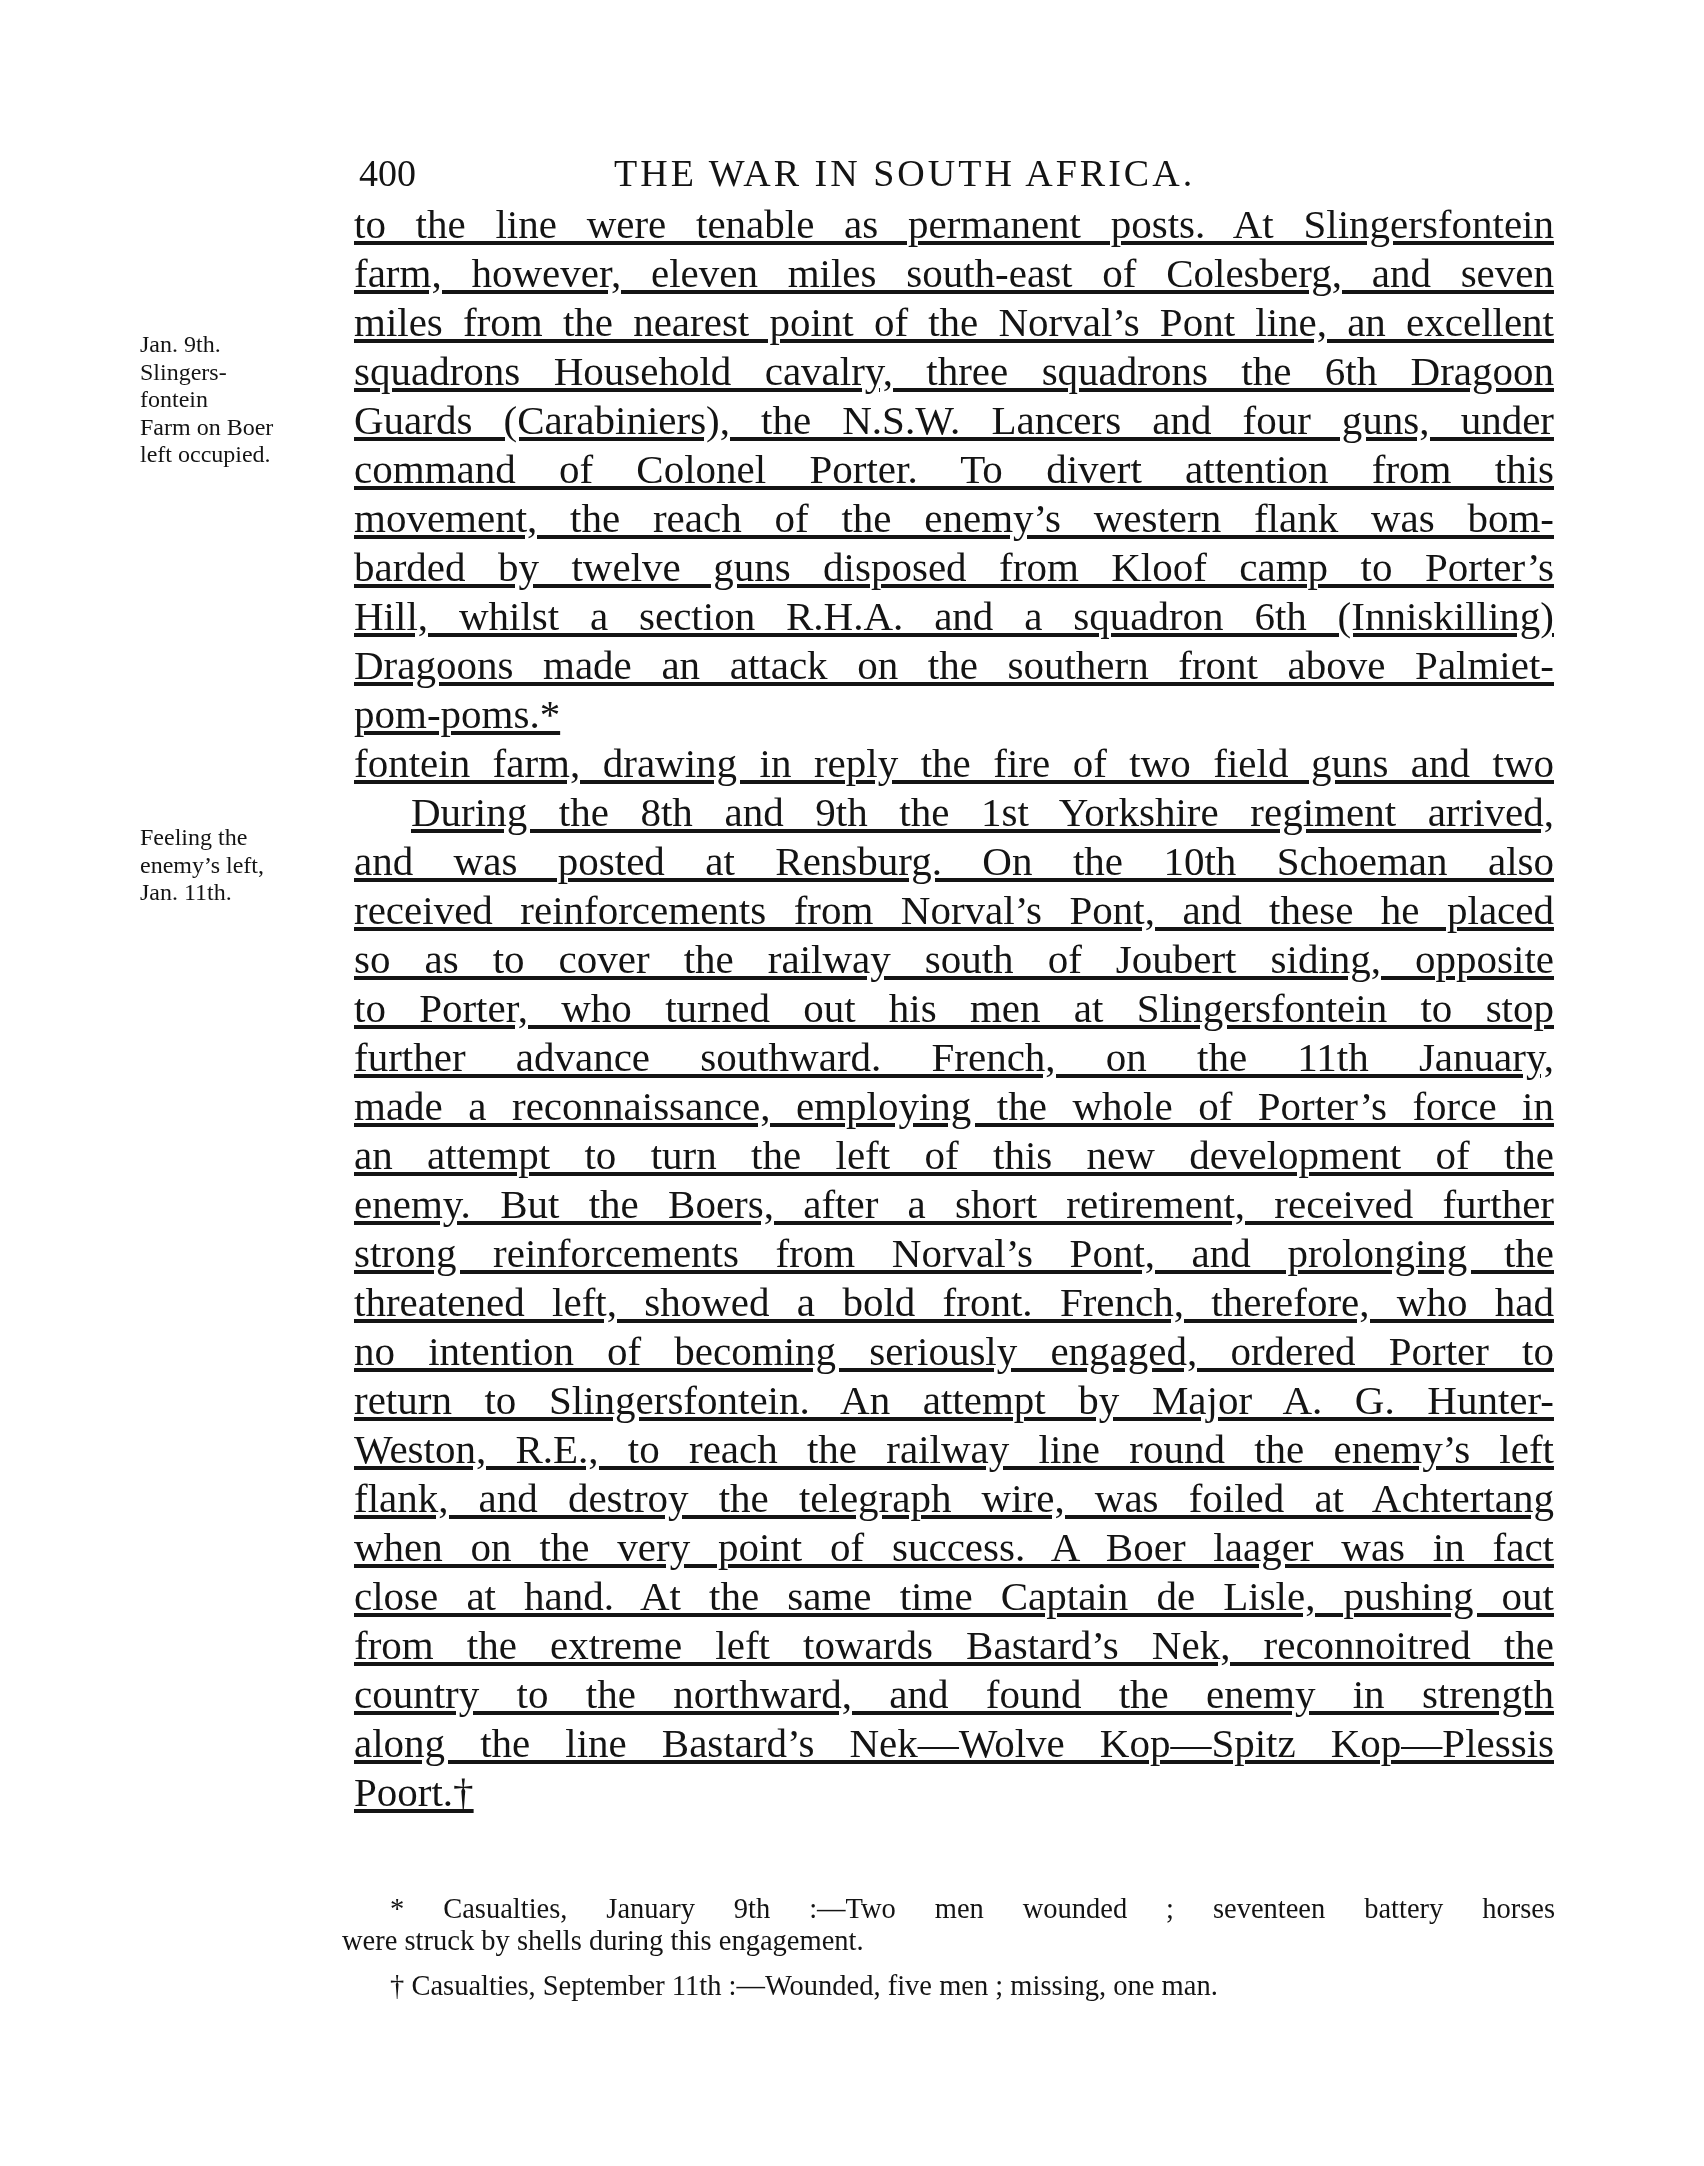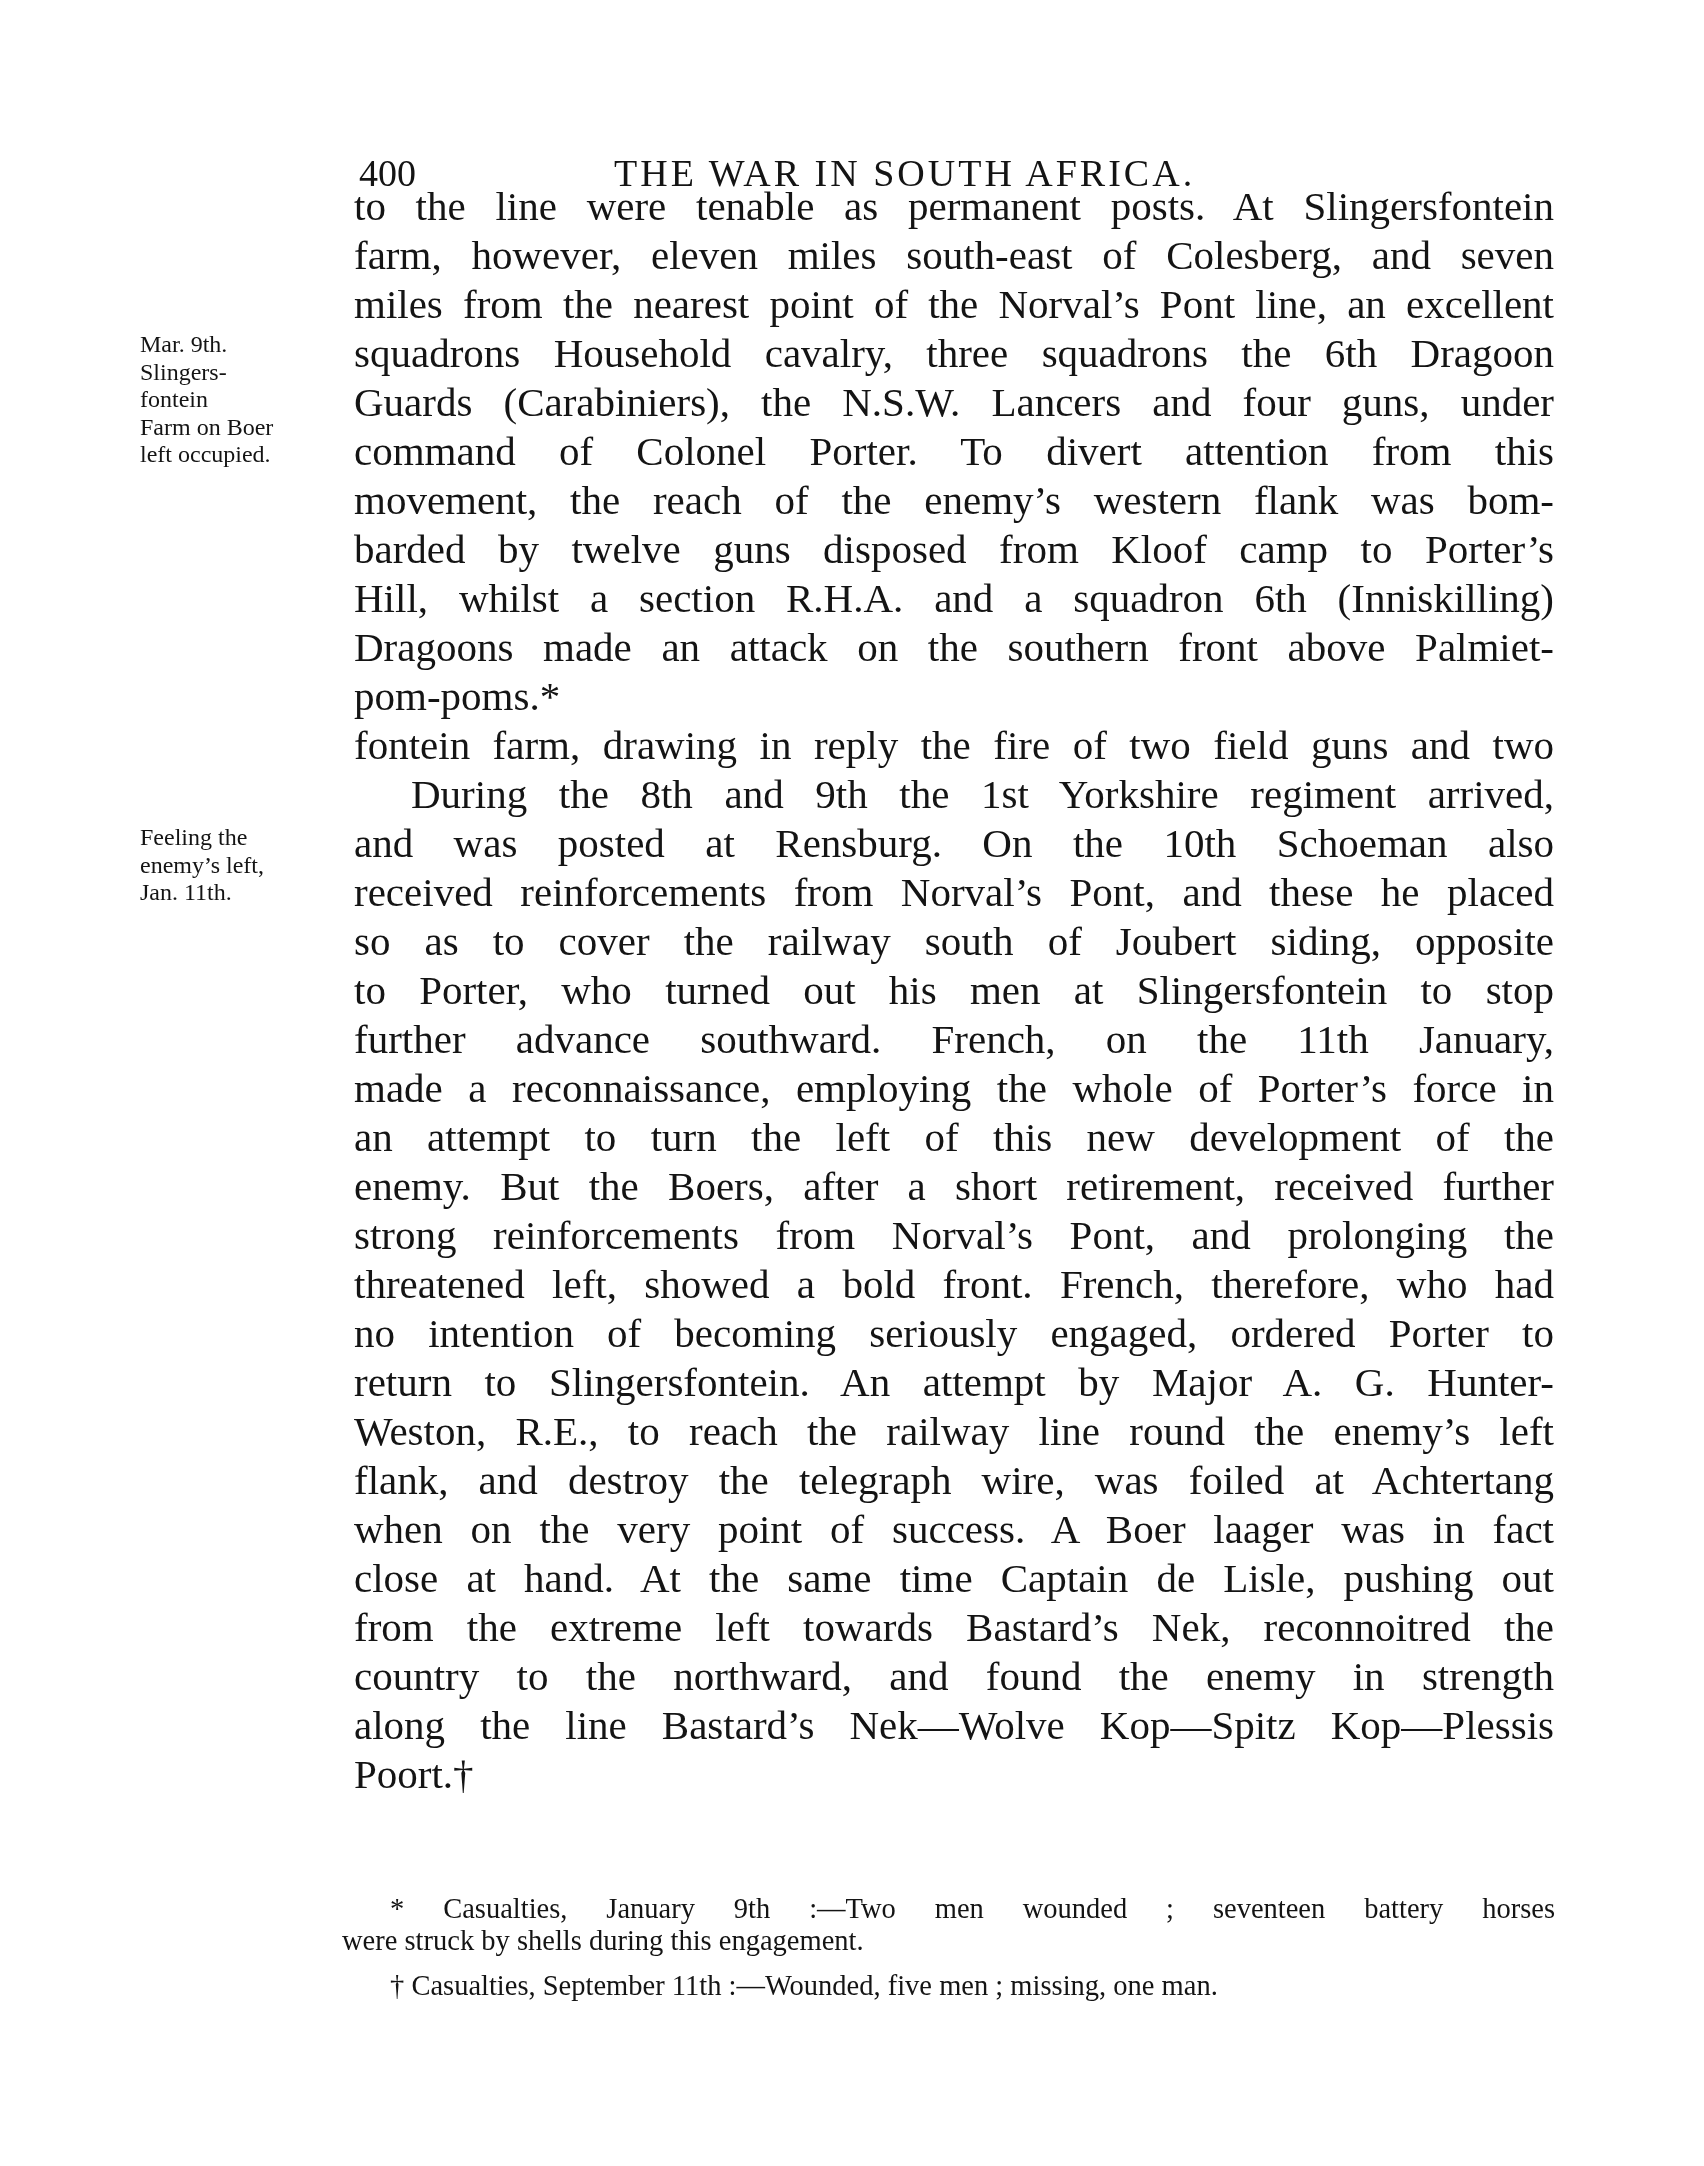--- a/index.html
+++ b/index.html
@@ -2,21 +2,21 @@
 <html style="font-size:15px"><head>
 <meta charset="utf-8">
 <style>
   html, body { margin: 0; padding: 0; background: #ffffff; }
   body { width: 1704px; height: 2167px; position: relative; overflow: hidden;
          font-family: "Liberation Serif", "DejaVu Serif", serif; color: #141414; }
   .page { position: absolute; left: 0; top: 0; width: 1704px; height: 2167px; background: #ffffff; }
   .running-head { position: absolute; top: 103px; left: 0; width: 1704px; height: 53px; margin-top: 44px; }
   .page-number { position: absolute; left: 359px; top: 0; font-size: 38px; line-height: 53px; }
   .running-title { position: absolute; left: 614px; top: 0; font-size: 38px; line-height: 53px; letter-spacing: 3px; }
-  .body-text { position: absolute; left: 354px; top: 182px; width: 1200px; }
+  .body-text { position: absolute; left: 354px; top: 200px; width: 1200px; text-decoration: underline; }
   .line { display: block; height: 49px; line-height: 49px; font-size: 41px; white-space: nowrap;
           text-align: justify; text-align-last: justify; }
   .line.last { text-align-last: left; }
   .line.indent { padding-left: 57px; }
   .margin-note { position: absolute; left: 140px; width: 190px; font-size: 24px; line-height: 27.6px; }
   .margin-note span { display: block; white-space: nowrap; }
   .footnotes { position: absolute; left: 342px; top: 1893px; width: 1213px; }
   .fn-line { display: block; font-size: 28.5px; line-height: 32px; white-space: nowrap; }
   .fn-line.just { text-align: justify; text-align-last: justify; }
   .fn-gap { height: 13.3px; }
@@ -25,21 +25,21 @@
 <body>
 
 <div class="page">
 
   <div class="running-head">
     <span class="page-number">400</span>
     <span class="running-title">THE WAR IN SOUTH AFRICA.</span>
   </div>
 
   <div class="margin-note" style="top: 331px;">
-    <span>Mar. 9th.</span>
+    <span>Jan. 9th.</span>
     <span>Slingers-</span>
     <span>fontein</span>
     <span>Farm on Boer</span>
     <span>left occupied.</span>
   </div>
 
   <div class="margin-note" style="top: 824px;">
     <span>Feeling the</span>
     <span>enemy’s left,</span>
     <span>Jan. 11th.</span>

